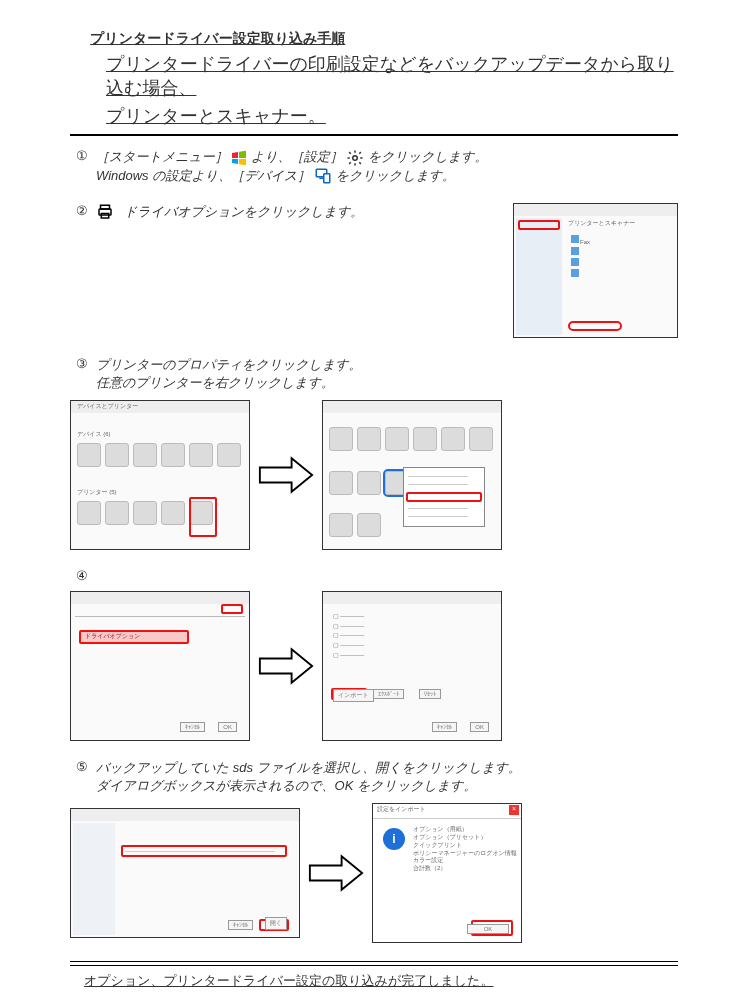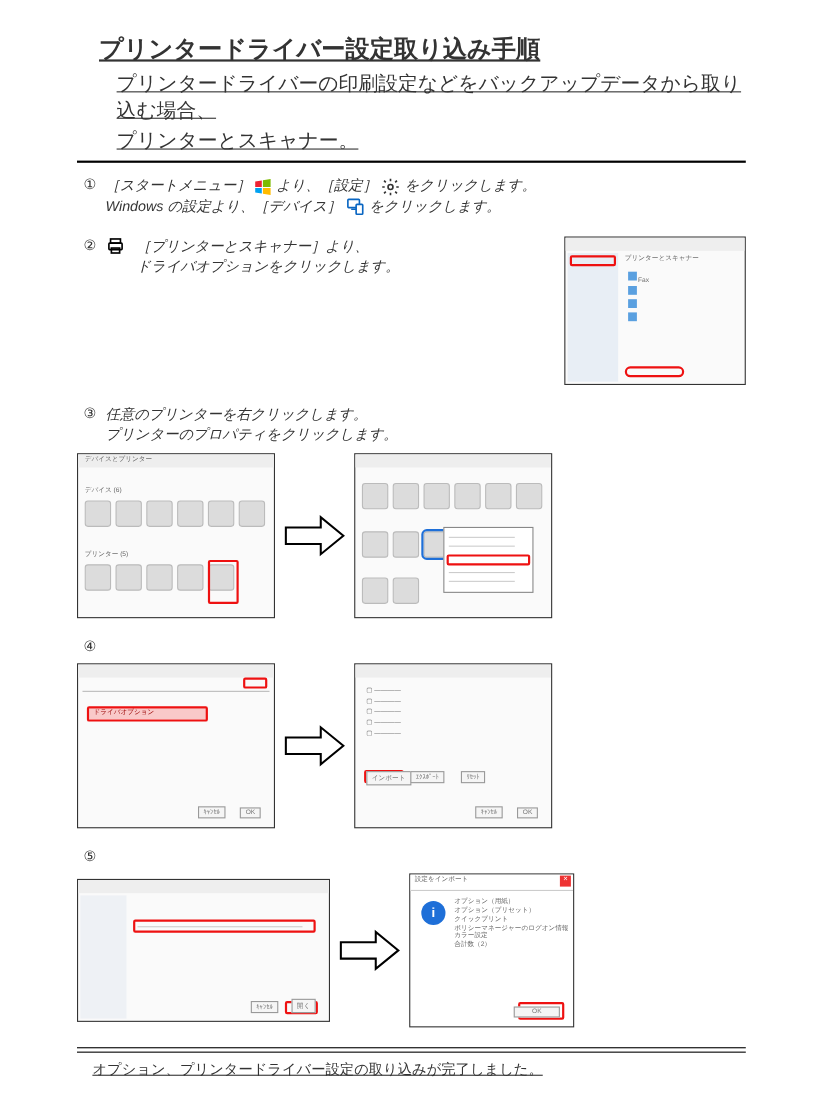--- a/index.html
+++ b/index.html
@@ -8,21 +8,21 @@
     background: #fff;
     font-family: "MS PGothic", "Hiragino Sans", sans-serif;
     color: #333;
     font-size: 13px;
     width: 748px;
   }
   .page {
     padding: 30px 70px 30px 70px;
   }
   .title {
-    font-size: 22px;
+    font-size: 14px;
     font-weight: bold;
     text-decoration: underline;
     margin: 0 0 4px 20px;
   }
   .subtitle {
     font-size: 18px;
     margin: 0 0 4px 36px;
     text-decoration: underline;
   }
   .hr-thick {
@@ -154,21 +154,20 @@
     <div class="step-head">
       <span class="circle-num">②</span>
       <span class="printer-icon" style="margin-right:4px;">
         <svg width="18" height="18" viewBox="0 0 24 24" fill="none" stroke="#000" stroke-width="2">
           <rect x="6" y="3" width="12" height="5"></rect>
           <rect x="4" y="8" width="16" height="8" rx="1"></rect>
           <rect x="7" y="14" width="10" height="6"></rect>
         </svg>
       </span>
       <span>
-        <span class="step-text-line">［プリンターとスキャナー］より、</span>
         <span class="step-text-line">ドライバオプションをクリックします。</span>
       </span>
 
       <div class="screenshot-box" style="width:165px; height:135px; margin-left:auto;">
         <div class="sshot-topbar"></div>
         <div class="sshot-side" style="width:46px;"></div>
         <div class="highlight-red" style="left:4px; top:16px; width:42px; height:10px;"></div>
         <div class="sshot-text" style="left:54px; top:16px;">プリンターとスキャナー</div>
         <div style="position:absolute; left:56px; top:30px;">
           <div style="width:8px;height:8px;background:#5aa0e0;display:inline-block;margin:1px;"></div><span class="sshot-text" style="position:static;">Fax</span><br>
@@ -178,22 +177,22 @@
         </div>
         <div class="highlight-red rounded" style="left:54px; bottom:6px; width:54px; height:10px;"></div>
       </div>
     </div>
   </div>
 
   <div class="step">
     <div class="step-head">
       <span class="circle-num">③</span>
       <span>
+        <span class="step-text-line">プリンターのプロパティをクリックします。</span>
         <span class="step-text-line">任意のプリンターを右クリックします。</span>
-        <span class="step-text-line">プリンターのプロパティをクリックします。</span>
       </span>
     </div>
     <div class="step-group-imgs">
 
       <div class="screenshot-box" style="width:180px; height:150px;">
         <div class="sshot-topbar"></div>
         <div class="sshot-text" style="left:6px; top:2px;">デバイスとプリンター</div>
         <div class="sshot-text" style="left:6px; top:30px;">デバイス (6)</div>
         <div style="position:absolute; left:4px; top:40px;">
           <span class="icon-grid-item"></span><span class="icon-grid-item"></span><span class="icon-grid-item"></span><span class="icon-grid-item"></span><span class="icon-grid-item"></span><span class="icon-grid-item"></span>
@@ -273,20 +272,24 @@
         <div class="small-btn" style="left:96px; top:97px;">ﾘｾｯﾄ</div>
         <div class="small-btn" style="right:12px; bottom:8px;">OK</div>
         <div class="small-btn" style="right:44px; bottom:8px;">ｷｬﾝｾﾙ</div>
       </div>
     </div>
   </div>
 
   <div class="step">
     <div class="step-head">
       <span class="circle-num">⑤</span>
+      <span>
+        <span class="step-text-line">バックアップしていた sds ファイルを選択し、開くをクリックします。</span>
+        <span class="step-text-line">ダイアログボックスが表示されるので、OK をクリックします。</span>
+      </span>
     </div>
     <div class="step-group-imgs">
 
       <div class="screenshot-box" style="width:230px; height:130px;">
         <div class="sshot-topbar"></div>
         <div style="position:absolute; left:2px; top:14px; width:42px; bottom:2px; background:#eef1f5;"></div>
 
         <div class="highlight-red" style="left:50px; top:36px; right:12px; height:12px;"></div>
         <div class="filler-line" style="left:54px; top:42px; width:150px;"></div>
 

